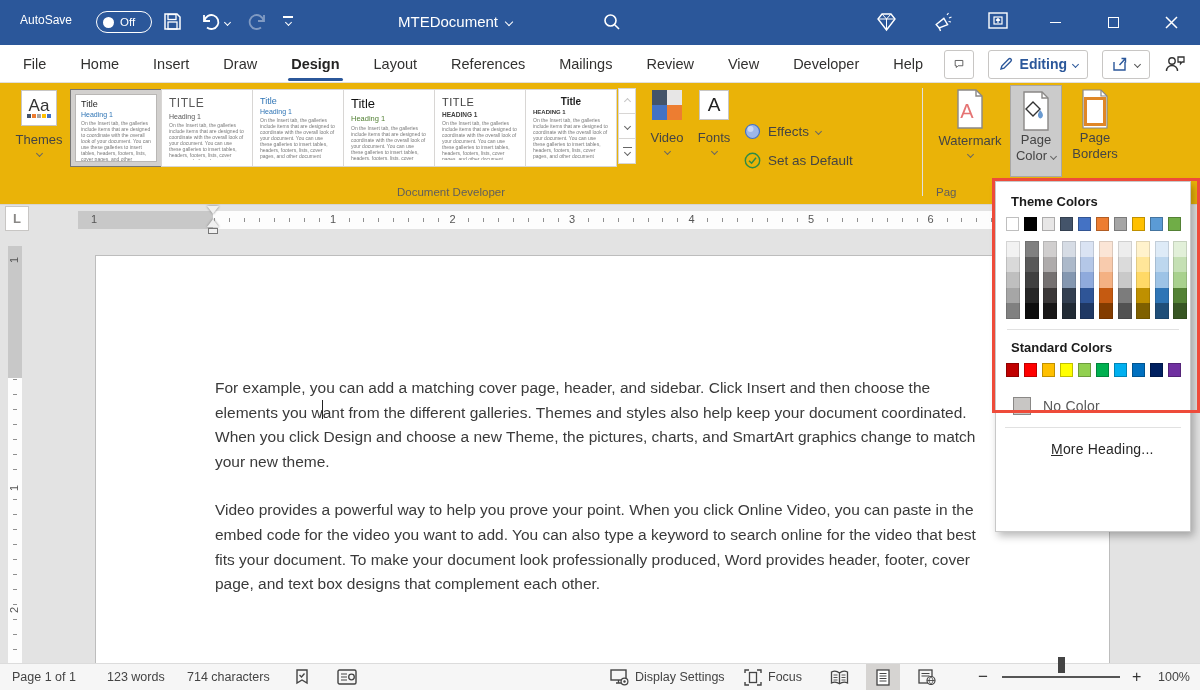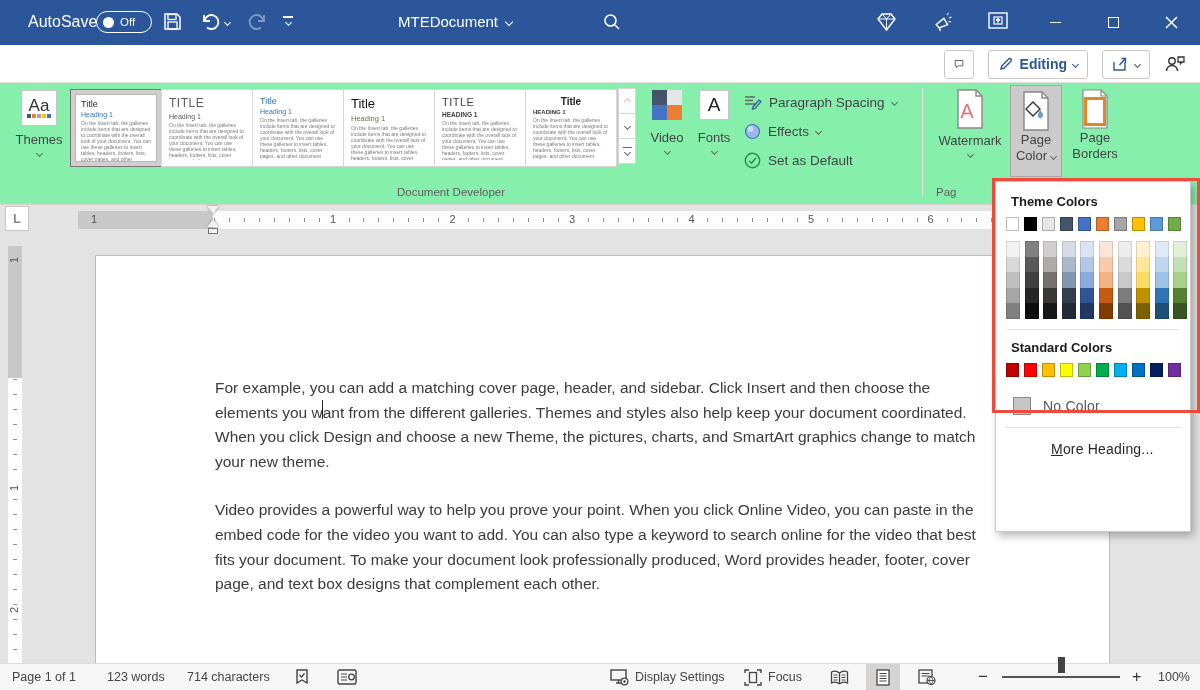--- a/index.html
+++ b/index.html
@@ -2,21 +2,21 @@
 <html><head>
 <meta charset="utf-8">
 <style>
   *{margin:0;padding:0;box-sizing:border-box;font-family:"Liberation Sans",sans-serif;}
   html,body{width:1200px;height:690px;overflow:hidden;background:#e3e3e3;}
   .app{position:relative;width:1200px;height:690px;background:#e3e3e3;overflow:hidden;}
 
   
   .titlebar{position:absolute;left:0;top:0;width:1200px;height:45px;background:#2b579a;color:#fff;}
   .titlebar .item{position:absolute;display:flex;align-items:center;color:#fff;}
-  .autosave-label{left:28px;top:13px;font-size:16px;}
+  .autosave-label{left:20px;top:13px;font-size:12px;}
   .autosave-toggle{left:96px;top:11px;width:56px;height:22px;border:1.5px solid #fff;border-radius:11px;display:flex;align-items:center;padding:0 6px;gap:6px;}
   .autosave-knob{width:11px;height:11px;border-radius:50%;background:#fff;}
   .autosave-state{font-size:11.5px;}
   .chev{width:6px;height:6px;border-right:1.6px solid currentColor;border-bottom:1.6px solid currentColor;transform:rotate(45deg);display:inline-block;}
   .chev.up{transform:rotate(-135deg);}
   .qat-sep-chev{display:flex;flex-direction:column;align-items:center;gap:2px;}
   .qat-bar{width:10px;height:1.5px;background:#fff;}
   .doc-title{font-size:15px;gap:8px;}
   .dim{opacity:.4;}
   .winbtn{justify-content:center;width:46px;height:45px;top:0;cursor:default;}
@@ -27,21 +27,21 @@
   .tabrow{position:absolute;left:0;top:45px;width:1200px;height:38px;background:#fff;border-bottom:1px solid #e1dfdd;}
   .tabs{position:absolute;left:6px;top:0;height:38px;display:flex;align-items:center;}
   .tab{position:relative;padding:0 17px;font-size:14.5px;color:#323130;height:38px;display:flex;align-items:center;cursor:pointer;}
   .tab.active{font-weight:700;color:#252423;}
   .tab.active::after{content:"";position:absolute;left:14px;right:14px;bottom:2px;height:3px;background:#2b579a;border-radius:2px;}
   .tabrow-right{position:absolute;right:14px;top:4px;height:30px;display:flex;align-items:center;gap:14px;}
   .pillbtn{display:flex;align-items:center;gap:6px;border:1px solid #c8c6c4;border-radius:3px;height:29px;padding:0 9px;background:#fff;}
   .editing-text{color:#2b579a;font-weight:700;font-size:14px;}
 
   
-  .ribbon{position:absolute;left:0;top:83px;width:1200px;height:122px;background:#86efac;border-bottom:1px solid #d6d4d2;}
+  .ribbon{position:absolute;left:0;top:83px;width:1200px;height:122px;background:#eab308;border-bottom:1px solid #d6d4d2;}
   .grouplabel{position:absolute;font-size:11.5px;color:#605e5c;}
   .bigbtn{position:absolute;display:flex;flex-direction:column;align-items:center;font-size:13px;color:#444;}
   .iconbox{border:1px solid #c8c6c4;background:#fff;display:flex;align-items:center;justify-content:center;}
   .themes-letters{font-size:17px;color:#333;line-height:14px;}
   .theme-dots{display:flex;gap:1px;margin-top:1px;}
   .theme-dots i{width:4px;height:4px;display:block;}
   .fonts-letter{font-size:19px;color:#222;}
   .gallery{position:absolute;left:70px;top:6px;display:flex;}
   .thumb{position:relative;width:92px;height:78px;background:#fff;border:1px solid #d8d6d4;margin-right:-1px;padding:6px 7px;overflow:hidden;}
   .thumb.selected{border:1px solid #767574;background:#d2d0ce;padding:4px;}
@@ -193,20 +193,34 @@
         <span class="max-glyph"></span>
       </div>
     <div class="item winbtn" style="left:1148px;">
       <svg width="13" height="13" viewBox="0 0 13 13">
           <path d="M1 1 L12 12 M12 1 L1 12" stroke="#fff" stroke-width="1.5"></path>
         </svg>
     </div>
   </div>
 
   <div class="tabrow">
+    <div class="tabs" id="tabs">
+        <div class="tab">File</div>
+        <div class="tab">Home</div>
+        <div class="tab">Insert</div>
+        <div class="tab">Draw</div>
+        <div class="tab active">Design</div>
+        <div class="tab">Layout</div>
+        <div class="tab">References</div>
+        <div class="tab">Mailings</div>
+        <div class="tab">Review</div>
+        <div class="tab">View</div>
+        <div class="tab">Developer</div>
+        <div class="tab">Help</div>
+      </div>
     <div class="tabrow-right">
       <div class="pillbtn" style="width:30px;justify-content:center;">
         <svg width="17" height="16" viewBox="0 0 17 16">
             <path d="M2 2 h13 v9 h-8 l-3 3 v-3 h-2 z" fill="none" stroke="#444" stroke-width="1.4"></path>
           </svg>
       </div>
       <div class="pillbtn">
         <svg width="16" height="16" viewBox="0 0 16 16">
             <path d="M3 13 L3.8 10 L10.7 3 a1.5 1.5 0 0 1 2.2 2.2 L6 12.2 z" fill="none" stroke="#2b579a" stroke-width="1.4"></path>
           </svg>
@@ -317,28 +331,20 @@
     </div>
 
     <div class="bigbtn" style="left:694px;top:7px;width:40px;">
       <div class="iconbox" style="width:30px;height:30px;">
           <span class="fonts-letter">A</span>
         </div>
       <span style="margin-top:10px;">Fonts</span>
       <span class="chev" style="color:#666;width:5px;height:5px;margin-top:4px;"></span>
     </div>
 
-    <div class="stackbtn" style="left:744px;top:7px;">
-      <svg width="18" height="16" viewBox="0 0 18 16">
-          <path d="M1 3 h10 M1 6.5 h8 M1 10 h10" stroke="#666" stroke-width="1.4"></path>
-          <path d="M9 13 L15 6 l2 1.6 L11 14.5 l-2.6 .6 z" fill="none" stroke="#2b579a" stroke-width="1.2"></path>
-        </svg>
-      <span>Paragraph Spacing</span>
-      <span class="chev" style="color:#666;width:5px;height:5px;"></span>
-    </div>
     <div class="stackbtn" style="left:744px;top:36px;">
       <svg width="17" height="17" viewBox="0 0 17 17">
           <circle cx="8.5" cy="8.5" r="7" fill="#9db7e8" stroke="#4472c4" stroke-width="1.2"></circle>
           <circle cx="6.5" cy="6" r="3" fill="#c9d8f3"></circle>
         </svg>
       <span>Effects</span>
       <span class="chev" style="color:#666;width:5px;height:5px;"></span>
     </div>
     <div class="stackbtn" style="left:744px;top:65px;">
       <svg width="17" height="17" viewBox="0 0 17 17">

